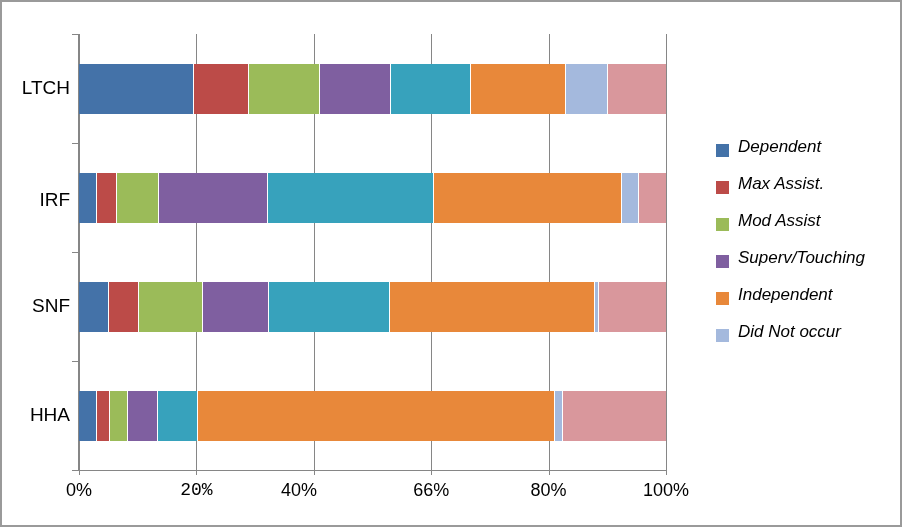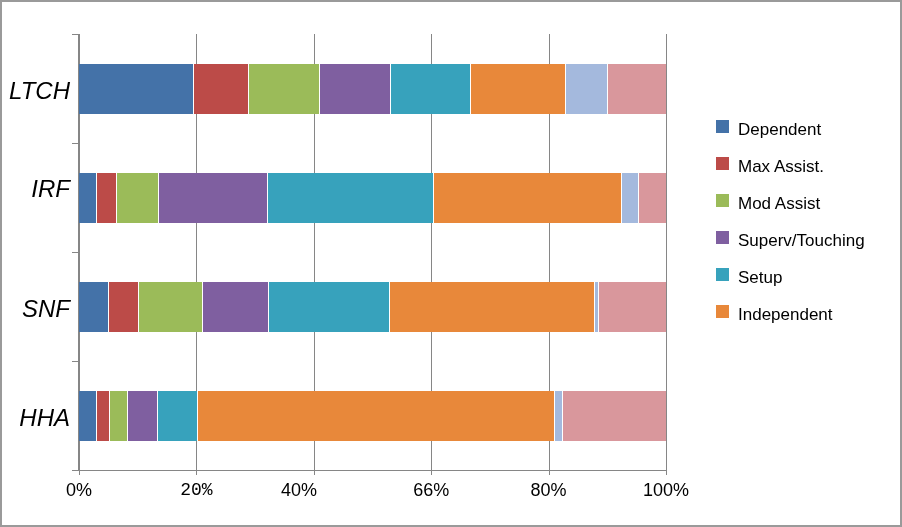--- a/index.html
+++ b/index.html
@@ -92,44 +92,44 @@
     left: 0;
     top: 0;
     width: 77px;
     height: 527px;
   }
   .cat-label-inner {
     position: absolute;
     left: 0;
     width: 68px;
     text-align: right;
-    font-size: 24px;
+    font-size: 19px;
     color: #000000;
-    font-style: italic;
   }
   
   .x-label {
     position: absolute;
     top: 478px;
     font-size: 18px;
     color: #000000;
     transform: translateX(-50%);
     white-space: nowrap;
   }
   
   .legend {
     position: absolute;
     left: 714px;
     top: 118px;
     width: 180px;
   }
   .legend-item {
     display: flex;
-    align-items: flex-start;
+    align-items: flex-end;
     height: 37px;
+    font-style: italic;
   }
   .legend-swatch {
     width: 13px;
     height: 13px;
     flex: 0 0 13px;
     margin-right: 9px;
   }
   .legend-text {
     font-size: 17px;
     color: #000000;
@@ -207,21 +207,21 @@
       <div class="x-tick" style="left: 77px;"></div>
       <div class="x-tick" style="left: 194.4px;"></div>
       <div class="x-tick" style="left: 311.8px;"></div>
       <div class="x-tick" style="left: 429.2px;"></div>
       <div class="x-tick" style="left: 546.6px;"></div>
       <div class="x-tick" style="left: 664px;"></div>
     </div>
 
   <div class="cat-label-wrap" id="cat-labels">
       <div class="cat-label-inner" style="top: 74.5px;">LTCH</div>
-      <div class="cat-label-inner" style="top: 173px; text-align: right;">IRF</div>
+      <div class="cat-label-inner" style="top: 187px; text-align: right;">IRF</div>
       <div class="cat-label-inner" style="top: 292.5px;">SNF</div>
       <div class="cat-label-inner" style="top: 401.5px;">HHA</div>
     </div>
 
   <div id="x-labels">
       <div class="x-label" style="left: 77px;">0%</div>
       <div class="x-label" style="left: 194.4px; font-family: Liberation Mono, monospace;">20%</div>
       <div class="x-label" style="left: 297px;">40%</div>
       <div class="x-label" style="left: 429.2px;">66%</div>
       <div class="x-label" style="left: 546.6px;">80%</div>
@@ -239,22 +239,22 @@
       </div>
       <div class="legend-item">
         <span class="legend-swatch" style="background: rgb(155, 187, 89);"></span>
         <span class="legend-text">Mod Assist</span>
       </div>
       <div class="legend-item">
         <span class="legend-swatch" style="background: rgb(127, 95, 160);"></span>
         <span class="legend-text">Superv/Touching</span>
       </div>
       <div class="legend-item">
-        <span class="legend-swatch" style="background: rgb(55, 162, 188);"></span>
-        <span class="legend-text">Setup</span>
-      </div>
-      <div class="legend-item">
         <span class="legend-swatch" style="background: rgb(232, 136, 58);"></span>
         <span class="legend-text">Independent</span>
       </div>
+      <div class="legend-item">
+        <span class="legend-swatch" style="background: rgb(164, 185, 221);"></span>
+        <span class="legend-text">Did Not occur</span>
+      </div>
     </div>
 
 </div>
 
 </body></html>

